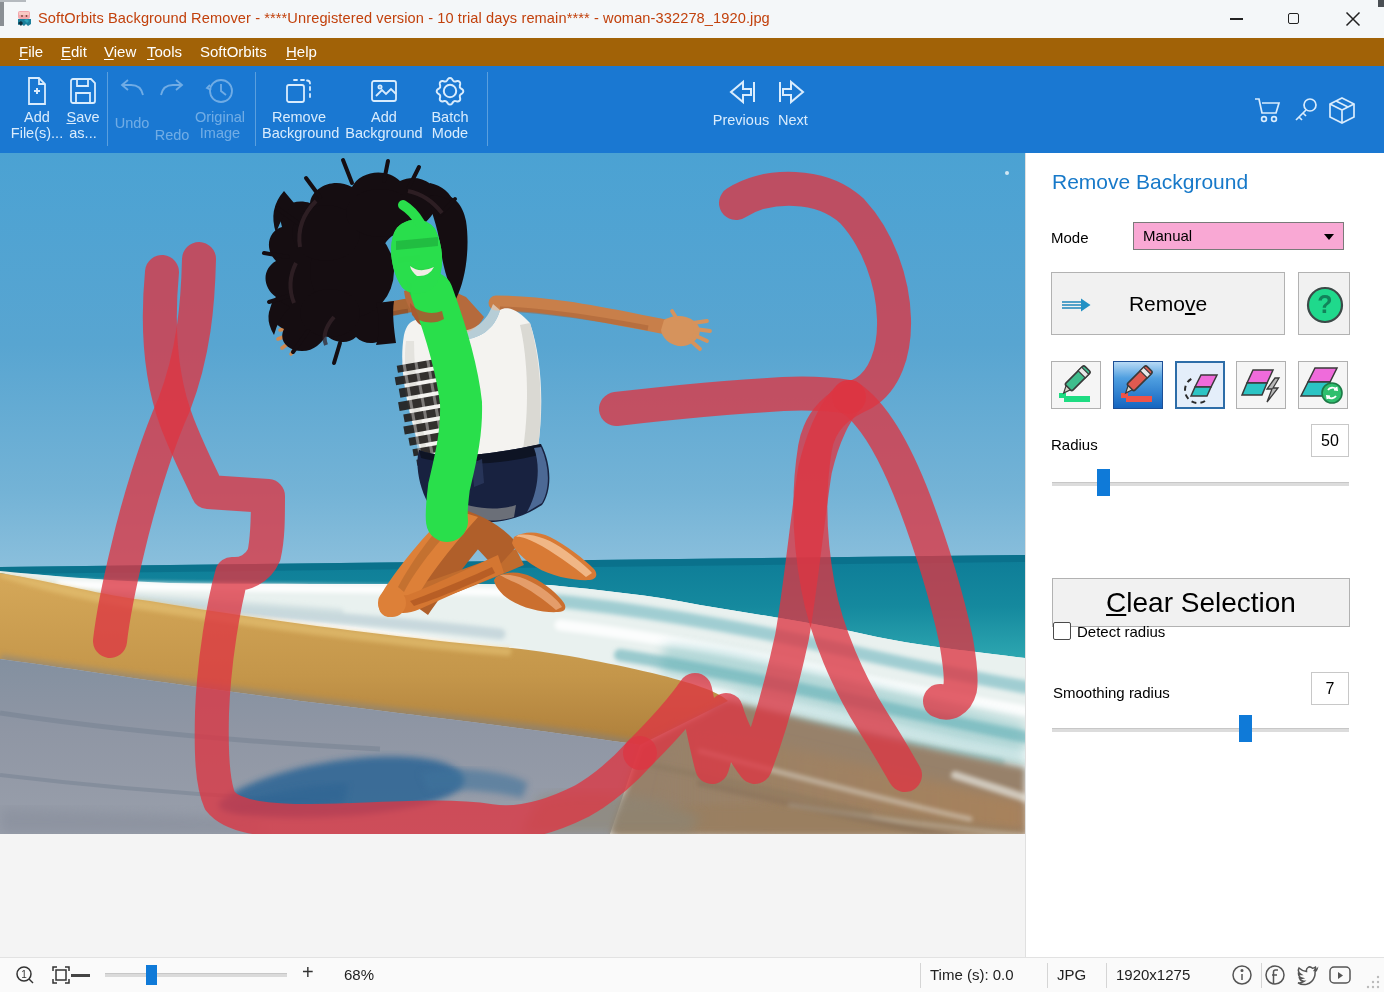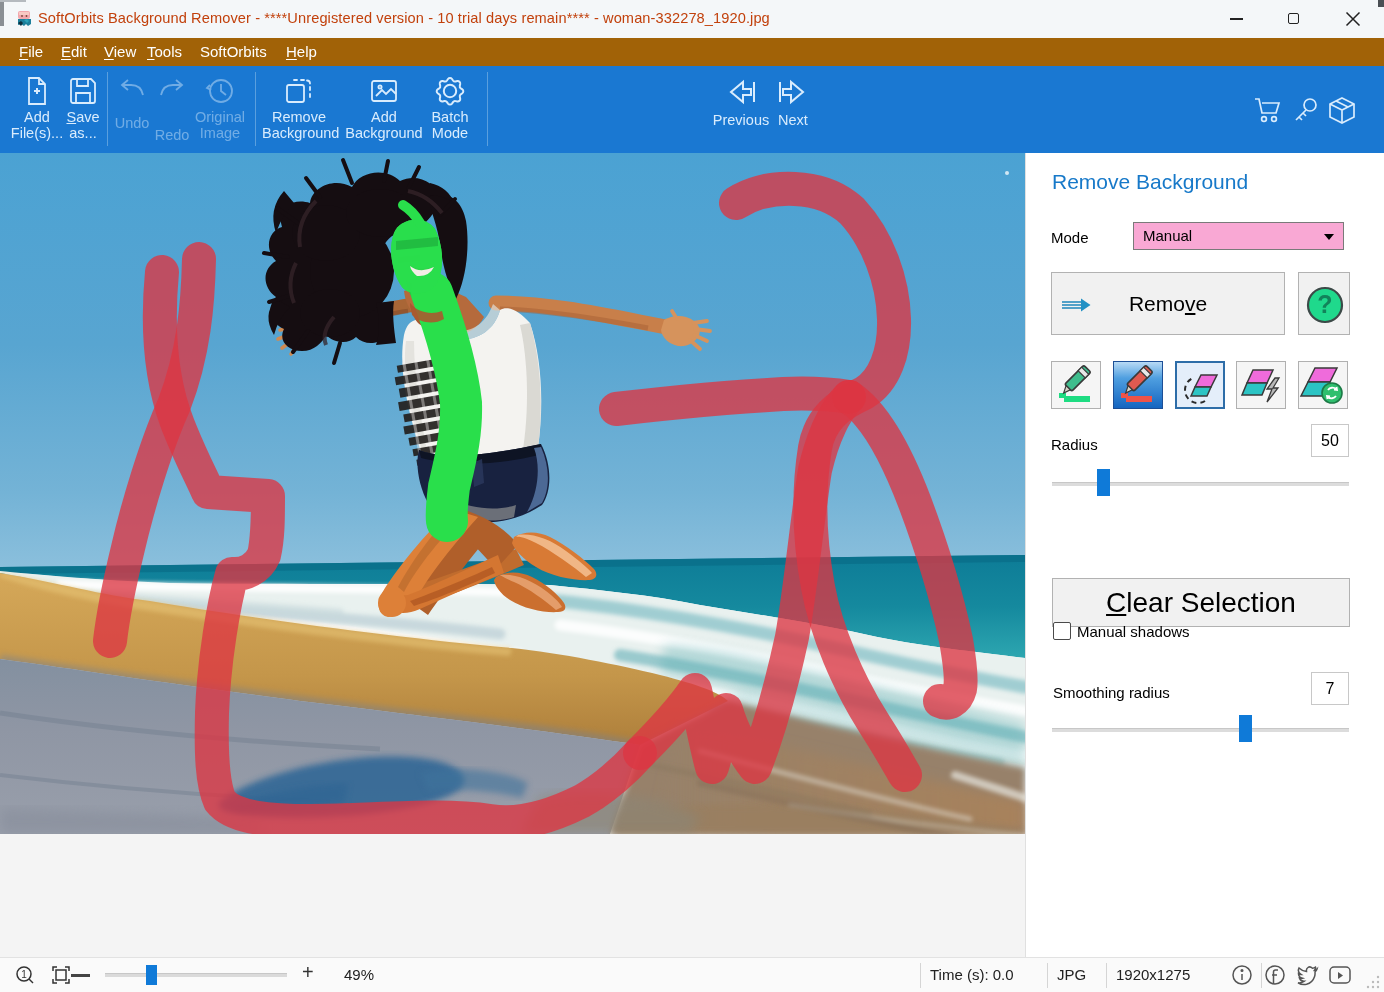--- a/index.html
+++ b/index.html
@@ -450,21 +450,21 @@
             <path d="M29 28 a 5.5 5.5 0 0 1 8 -1 M37.5 25 l0.5 3 -3 -0.5 M37 34 a 5.5 5.5 0 0 1 -8 1 M28.5 37 l-0.5 -3 3 0.5" fill="none" stroke="#fff" stroke-width="1.8"></path>
           </svg>
         </div>
       </div>
       <div class="plabel" style="left:25px; top:283px;">Radius</div>
       <div class="inputbox" style="left:285px; top:271px;">50</div>
       <div class="slider" style="left:26px; top:329px; width:297px;"></div>
       <div class="thumb" style="left:71px; top:316px;"></div>
       <div class="bigbtn" style="left:26px; top:385px; width:298px; height:49px; font-size:28px; line-height:47px;margin-top:40px;"><span style="text-decoration:underline;">C</span>lear Selection</div>
       <div class="checkbox" style="left:27px; top:469px;"></div>
-      <div class="plabel" style="left:51px; top:470px;">Manual shadows</div>
+      <div class="plabel" style="left:51px; top:470px;">Detect radius</div>
       <div class="plabel" style="left:27px; top:531px;">Smoothing radius</div>
       <div class="inputbox" style="left:285px; top:519px;">7</div>
       <div class="slider" style="left:26px; top:575px; width:297px;"></div>
       <div class="thumb" style="left:213px; top:562px;"></div>
     </div>
   </div>
 
   <div class="statusbar">
     <svg width="22" height="22" viewBox="0 0 22 22" fill="none" stroke="#333" stroke-width="1.5" style="position:absolute; left:14px; top:6px;">
       <circle cx="10" cy="10" r="7"></circle>
@@ -472,21 +472,21 @@
       <text x="10" y="14" font-size="10" fill="#333" stroke="none" text-anchor="middle">1</text>
     </svg>
     <svg width="22" height="22" viewBox="0 0 22 22" fill="none" stroke="#333" stroke-width="1.5" style="position:absolute; left:50px; top:6px;">
       <path d="M3 7 v-4 h4 M15 3 h4 v4 M19 15 v4 h-4 M7 19 h-4 v-4"></path>
       <rect x="6" y="6" width="10" height="10"></rect>
     </svg>
     <div style="position:absolute; left:71px; top:16px; width:19px; height:2.6px; background:#444;"></div>
     <div class="slider" style="left:105px; top:15px; width:182px; background:#dadada;"></div>
     <div class="thumb" style="left:146px; top:7px; width:11px; height:20px;"></div>
     <div style="position:absolute; left:302px; top:3px; font-size:20px; color:#333; font-weight:300;">+</div>
-    <div style="position:absolute; left:344px; top:8px;">49%</div>
+    <div style="position:absolute; left:344px; top:8px;">68%</div>
     <div class="ssep" style="left:920px;"></div>
     <div style="position:absolute; left:930px; top:8px;">Time (s): 0.0</div>
     <div class="ssep" style="left:1047px;"></div>
     <div style="position:absolute; left:1057px; top:8px;">JPG</div>
     <div class="ssep" style="left:1106px;"></div>
     <div style="position:absolute; left:1116px; top:8px;">1920x1275</div>
     <svg width="22" height="22" viewBox="0 0 22 22" fill="none" stroke="#555" stroke-width="1.5" style="position:absolute; left:1231px; top:6px;">
       <circle cx="11" cy="11" r="9"></circle>
       <path d="M11 10 v6"></path>
       <circle cx="11" cy="6.5" r="0.8" fill="#555"></circle>

